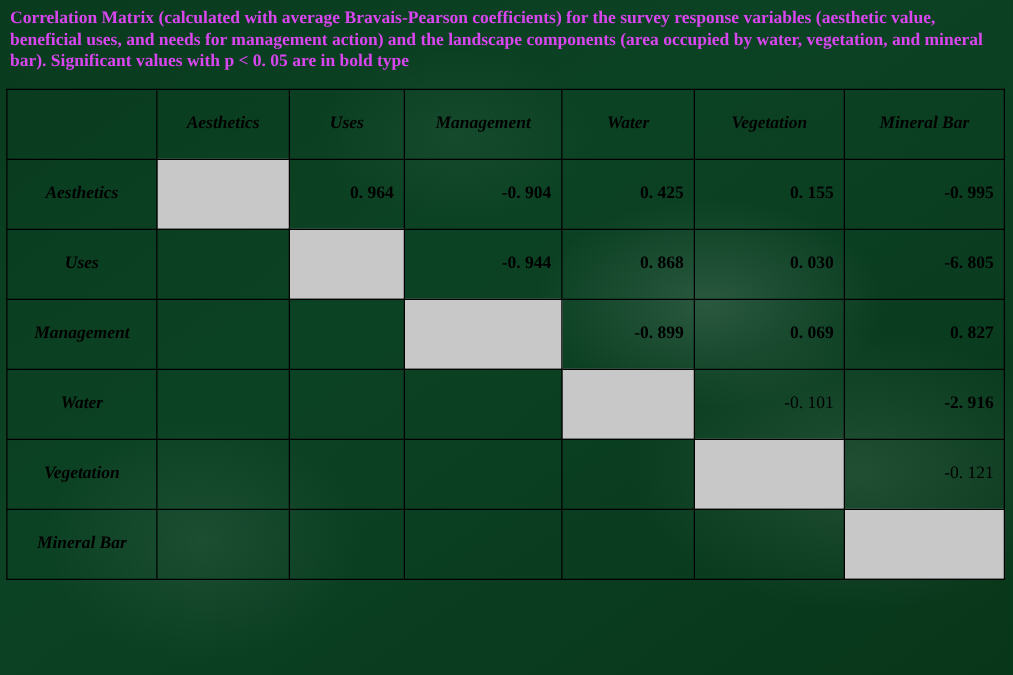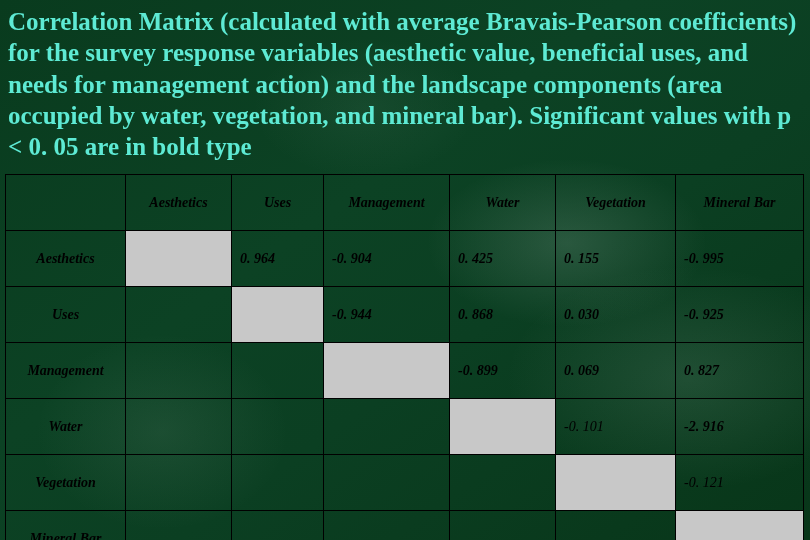--- a/index.html
+++ b/index.html
@@ -15,24 +15,24 @@
       radial-gradient(ellipse 200px 120px at 70% 45%, rgba(180,200,190,0.18), transparent 70%),
       radial-gradient(ellipse 260px 160px at 85% 70%, rgba(160,190,175,0.15), transparent 70%),
       radial-gradient(ellipse 180px 140px at 20% 80%, rgba(170,195,180,0.10), transparent 70%),
       radial-gradient(ellipse 160px 100px at 45% 20%, rgba(150,185,170,0.08), transparent 70%),
       linear-gradient(145deg, #093b1e 0%, #0c4224 40%, #0b3f22 60%, #083619 100%);
     font-family: "Times New Roman", Times, serif;
     color: #000;
   }
   .caption {
     padding: 6px 8px 4px 8px;
-    font-size: 25px;
+    font-size: 14px;
     font-weight: bold;
     line-height: 1.25;
-    color: #5eead4;
+    color: #d946ef;
     width: 794px;
   }
   table.matrix {
     border-collapse: collapse;
     width: 798px;
     margin: 8px 0 0 5px;
     table-layout: fixed;
   }
   table.matrix th, table.matrix td {
     border: 1.5px solid #000;
@@ -45,23 +45,22 @@
   table.matrix th {
     font-style: italic;
     font-weight: bold;
     text-align: center;
     background: transparent;
   }
   table.matrix th.rowhead {
     text-align: center;
   }
   table.matrix td.val {
-    text-align: left;
+    text-align: right;
     font-weight: bold;
-    font-style: italic;
   }
   table.matrix td.val.plain {
     font-weight: normal;
   }
   table.matrix td.diag {
     background: #c8c8c8;
   }
   table.matrix td.blank {
     background: transparent;
   }
@@ -108,21 +107,21 @@
     <td class="val">0. 155</td>
     <td class="val">-0. 995</td>
   </tr>
   <tr>
     <th class="rowhead">Uses</th>
     <td class="blank"></td>
     <td class="diag"></td>
     <td class="val">-0. 944</td>
     <td class="val">0. 868</td>
     <td class="val">0. 030</td>
-    <td class="val">-0. 925</td>
+    <td class="val">-6. 805</td>
   </tr>
   <tr>
     <th class="rowhead">Management</th>
     <td class="blank"></td>
     <td class="blank"></td>
     <td class="diag"></td>
     <td class="val">-0. 899</td>
     <td class="val">0. 069</td>
     <td class="val">0. 827</td>
   </tr>

